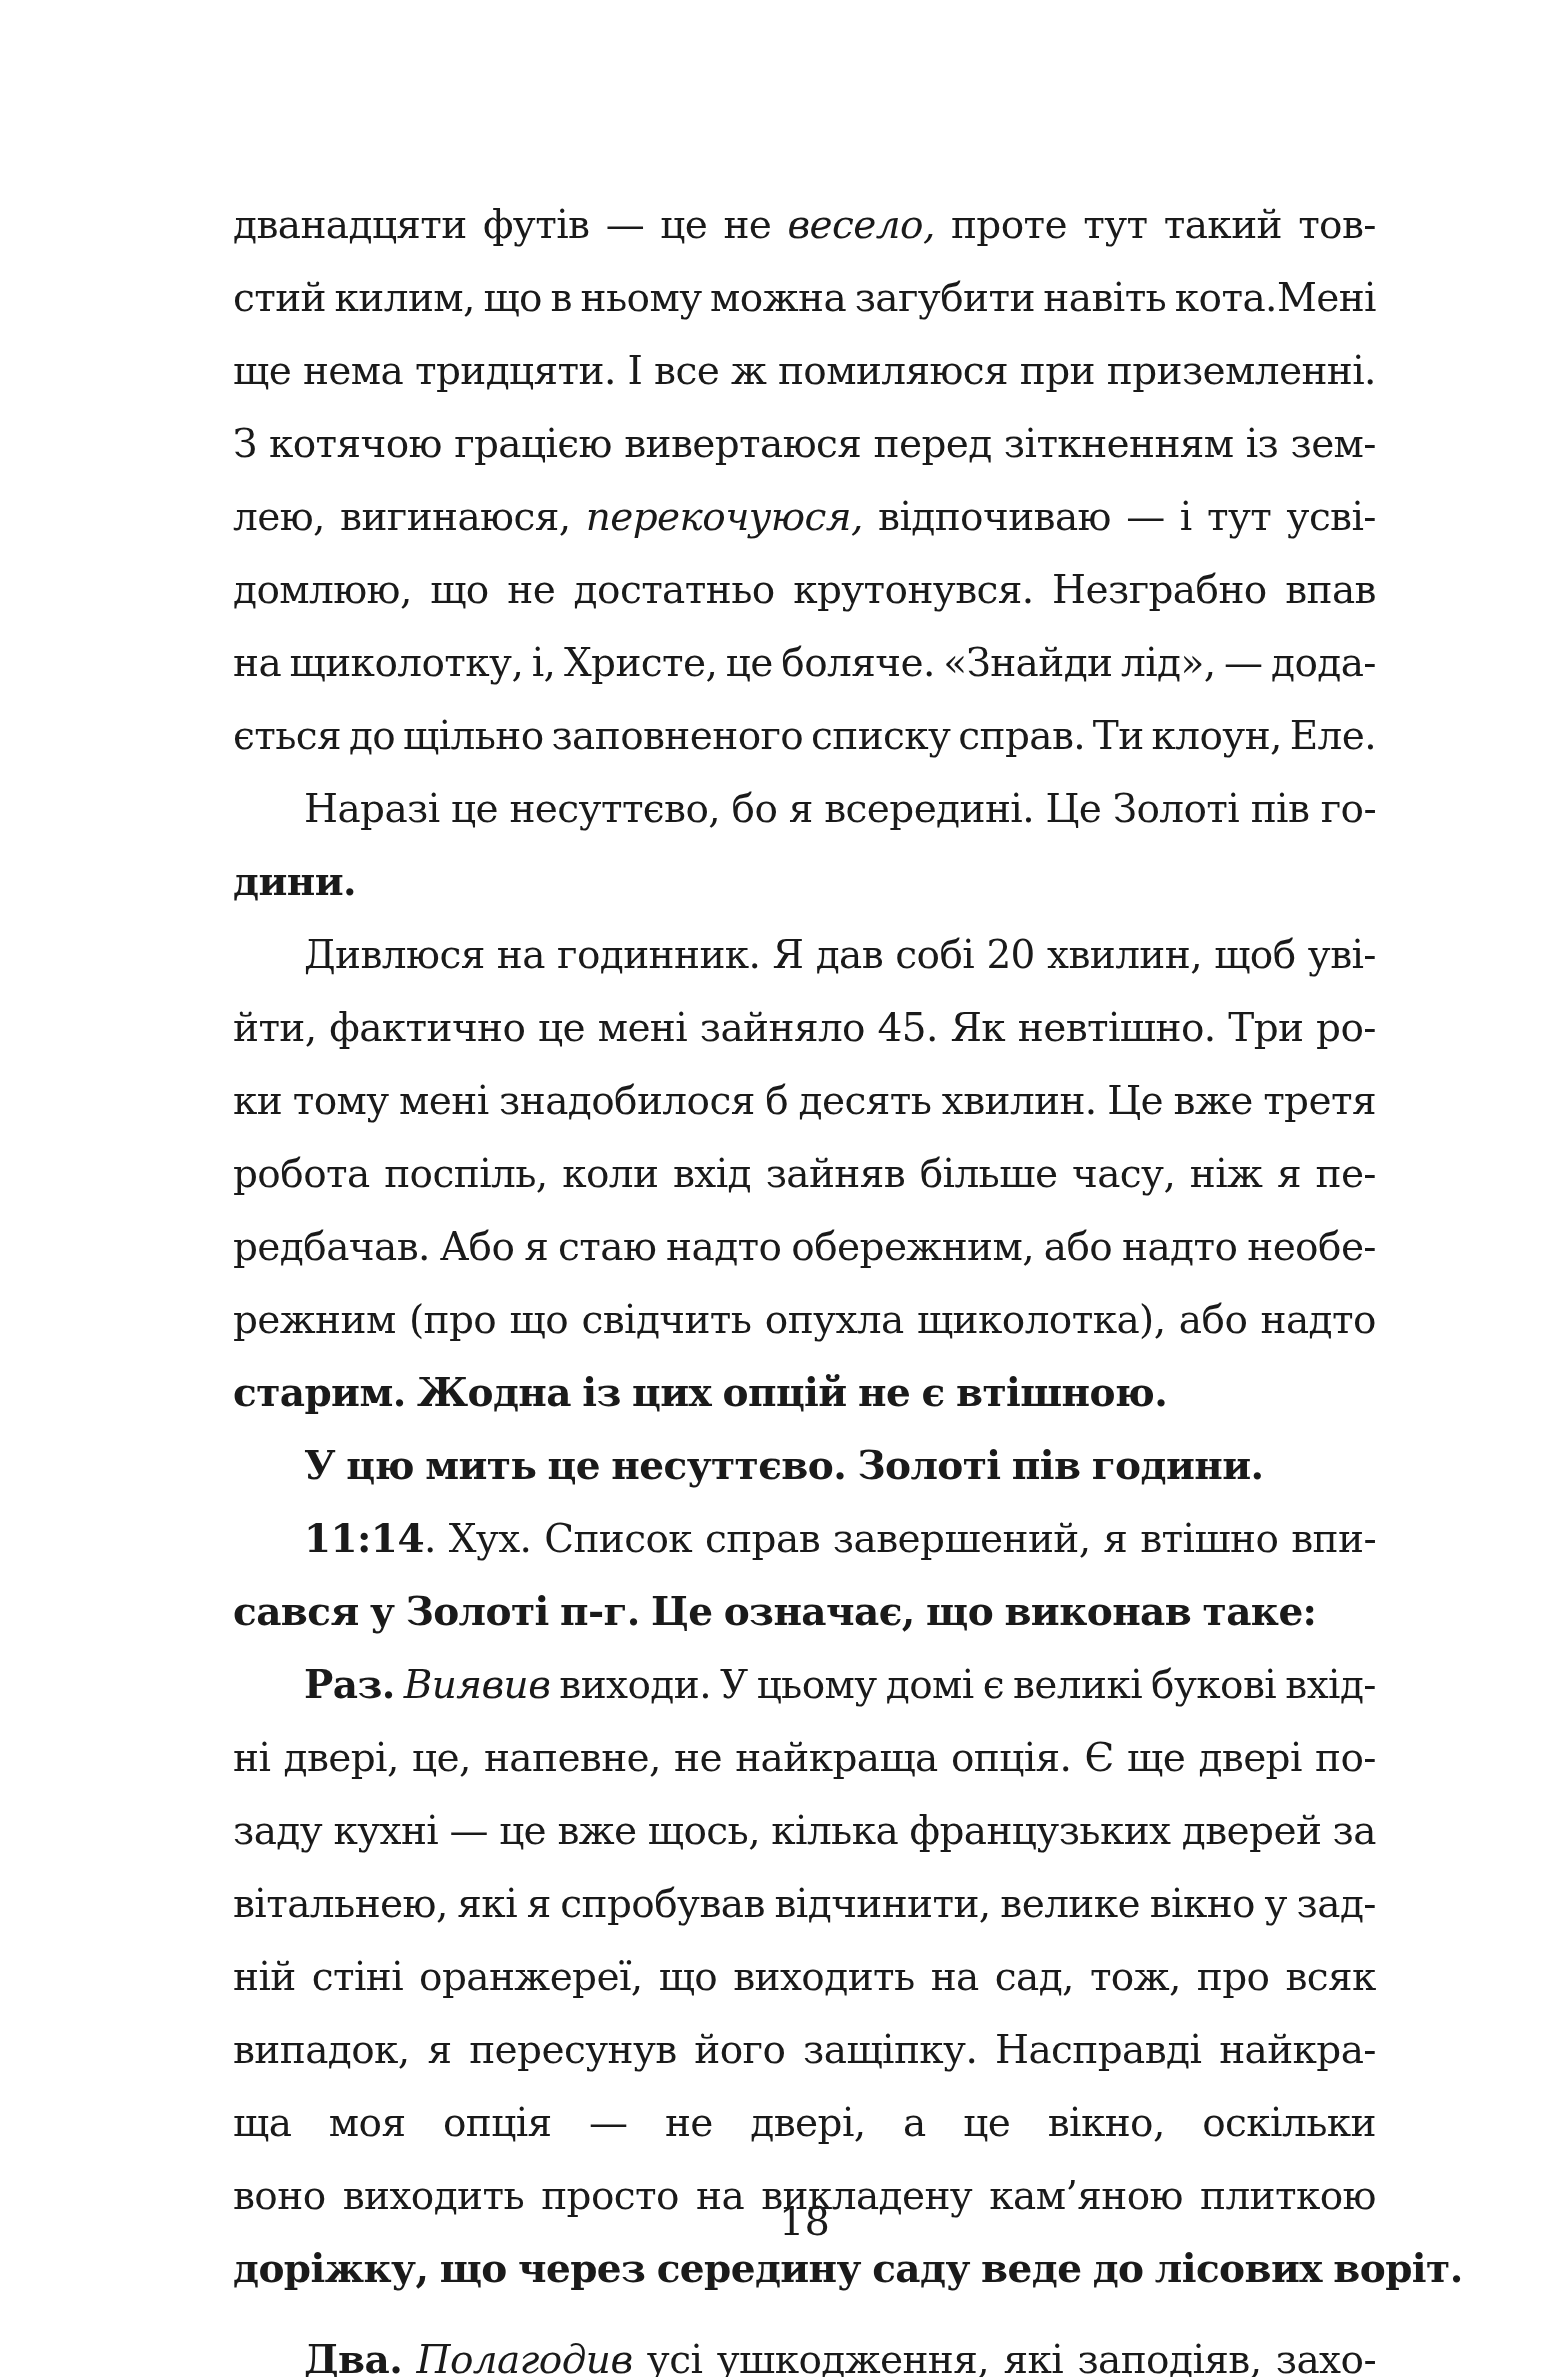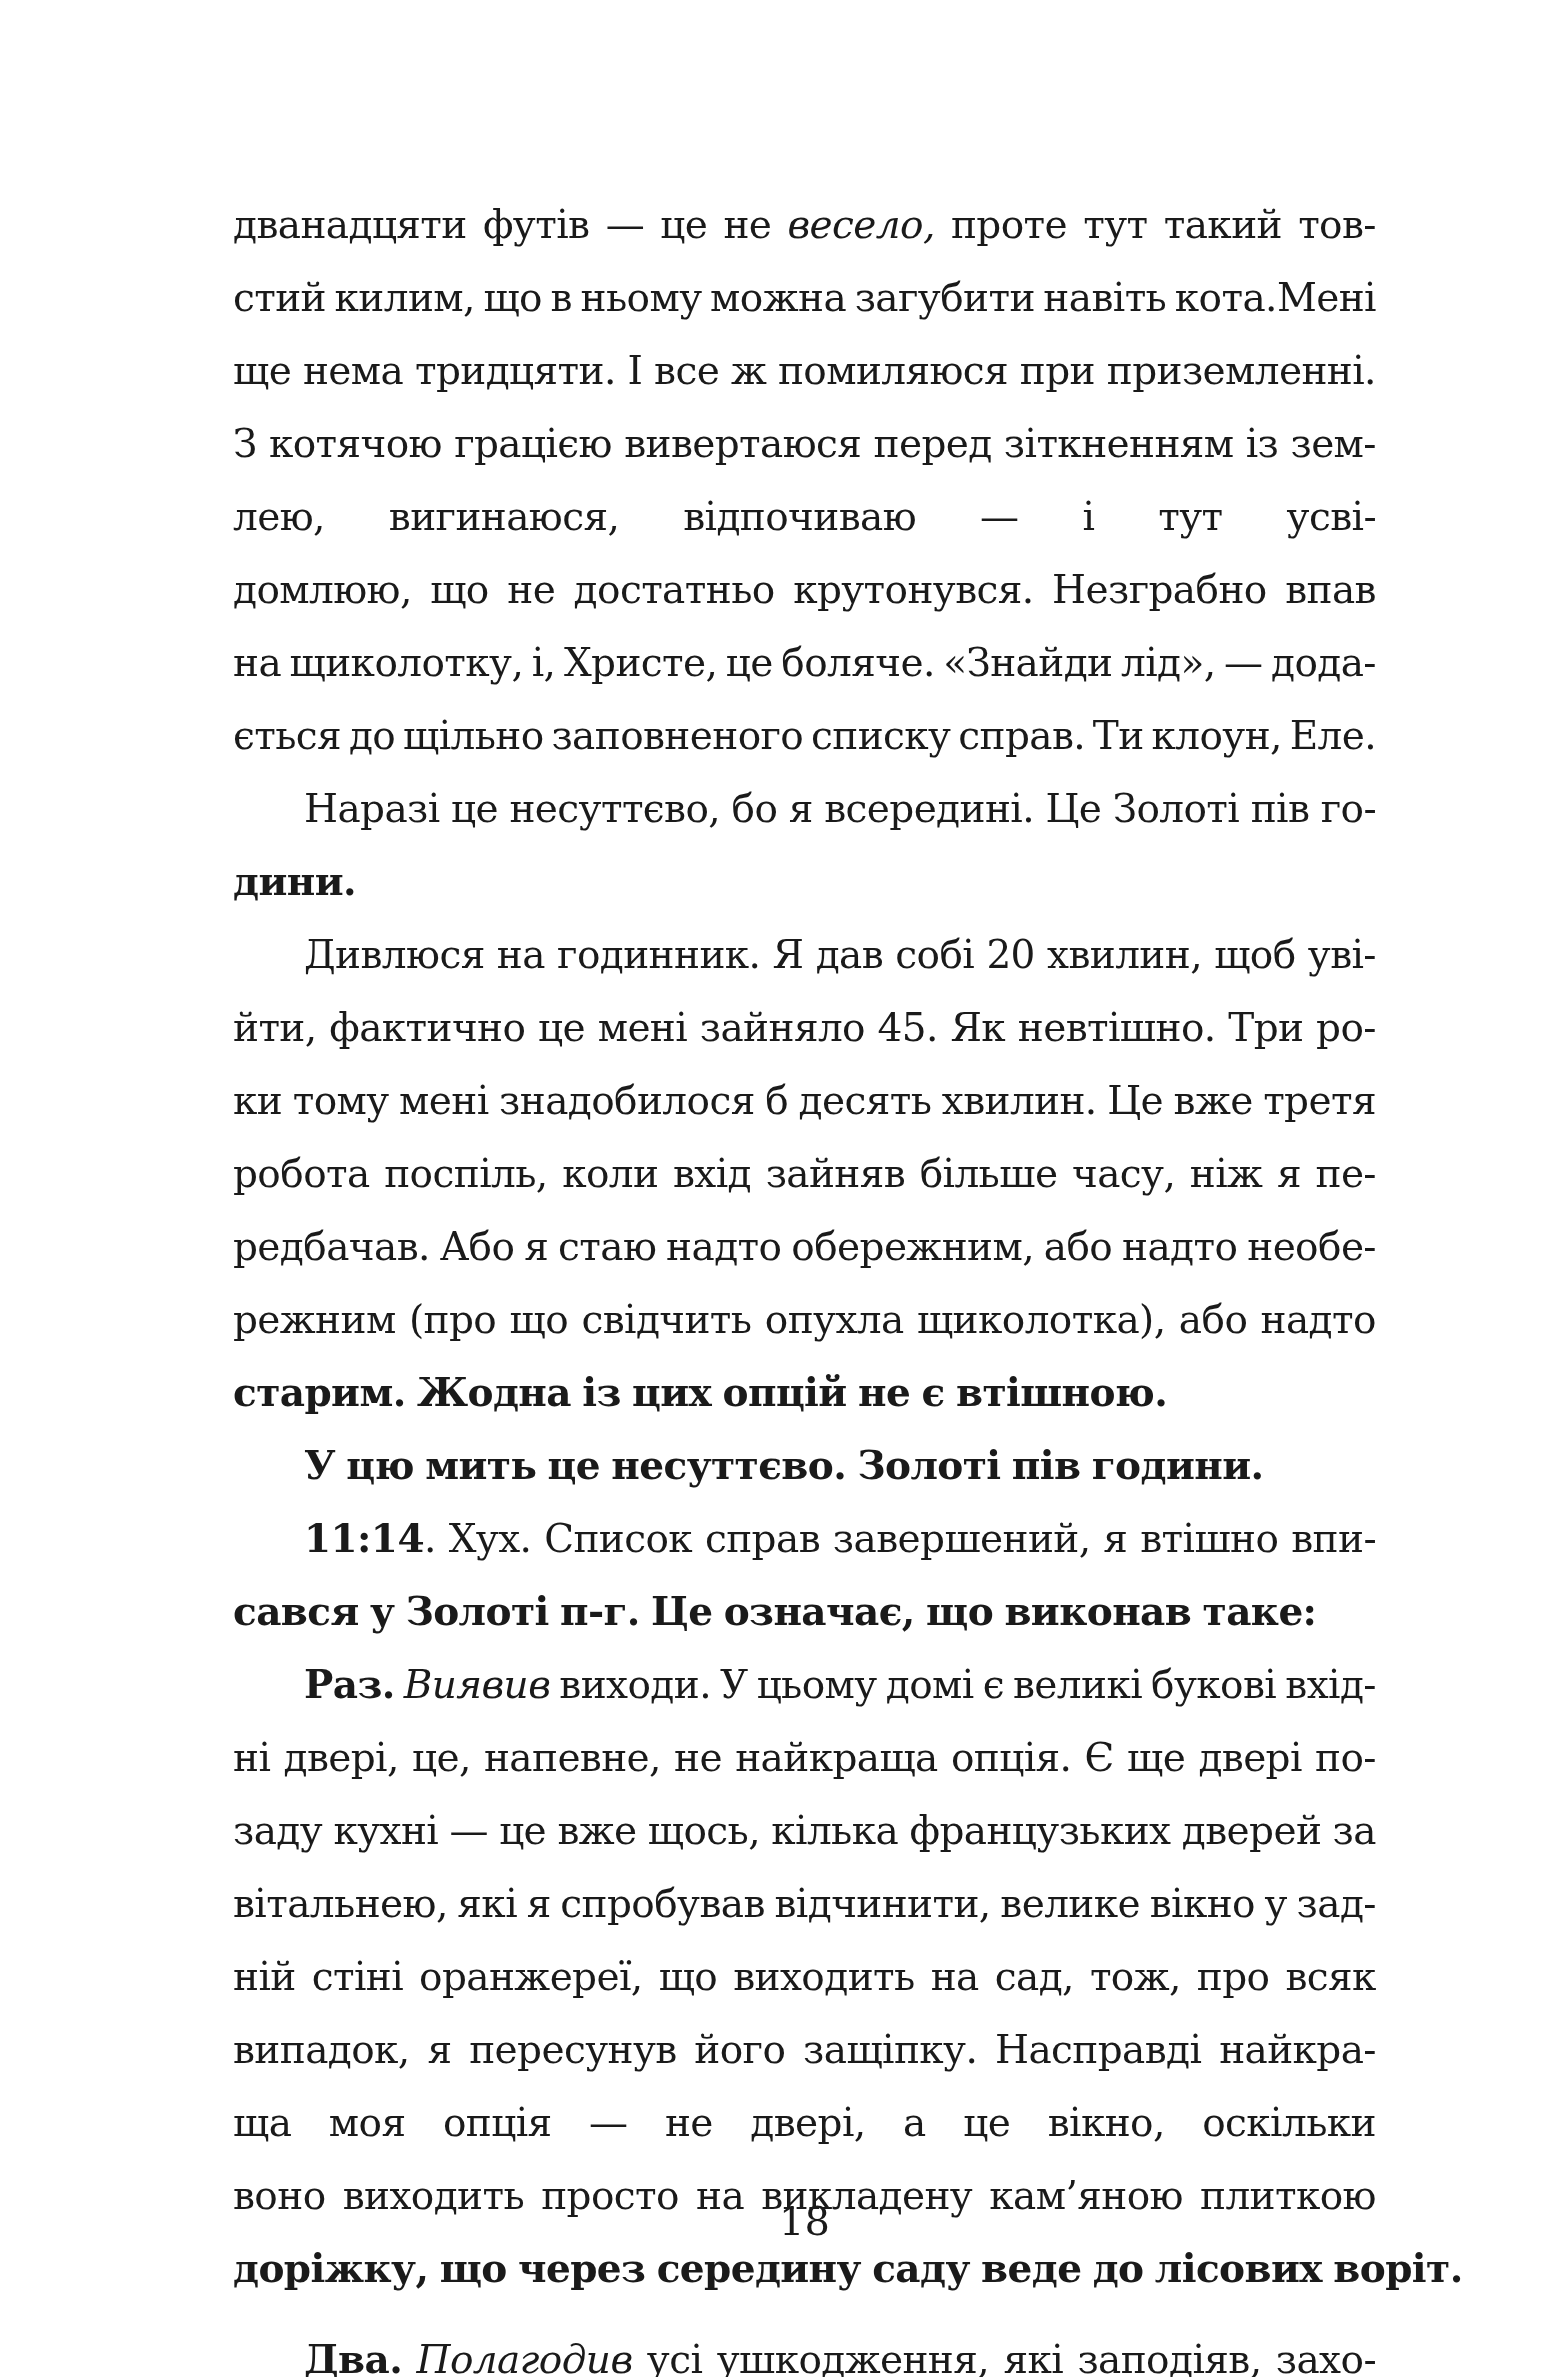--- a/index.html
+++ b/index.html
@@ -104,20 +104,21 @@
         <span class="w"><span>грацією</span></span>
         <span class="w"><span>вивертаюся</span></span>
         <span class="w"><span>перед</span></span>
         <span class="w"><span>зіткненням</span></span>
         <span class="w"><span>із</span></span>
         <span class="w"><span>зем-</span></span>
       </div>
       <div class="line">
         <span class="w"><span>лею,</span></span>
         <span class="w"><span>вигинаюся,</span></span>
+        <span class="w"><span class="it">перекочуюся,</span></span>
         <span class="w"><span>відпочиваю</span></span>
         <span class="w"><span>—</span></span>
         <span class="w"><span>і</span></span>
         <span class="w"><span>тут</span></span>
         <span class="w"><span>усві-</span></span>
       </div>
       <div class="line">
         <span class="w"><span>домлюю,</span></span>
         <span class="w"><span>що</span></span>
         <span class="w"><span>не</span></span>

